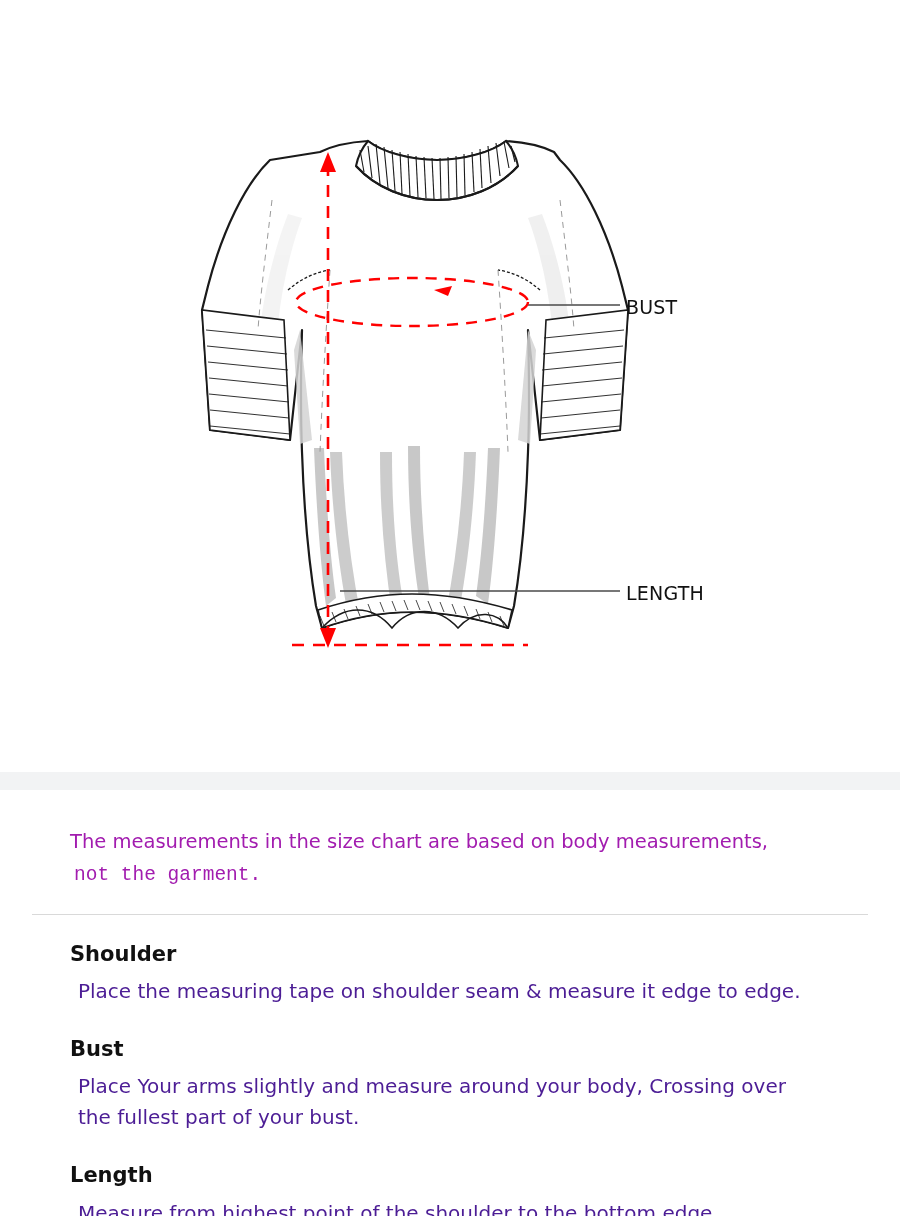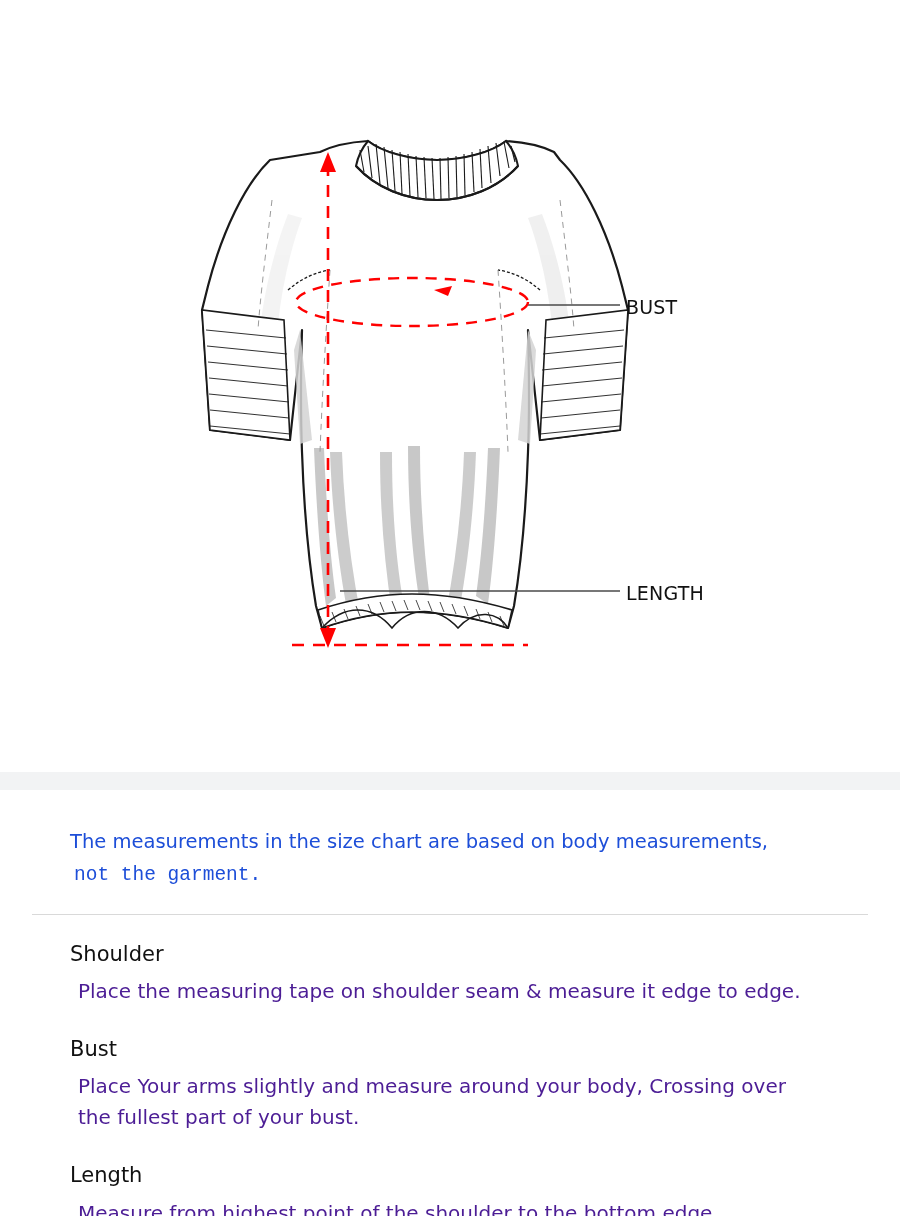--- a/index.html
+++ b/index.html
@@ -58,36 +58,36 @@
     position: relative;
     width: 900px;
     height: 426px;
     background: #ffffff;
     box-sizing: border-box;
     padding: 36px 70px 0 70px;
   }
   .intro {
     font-size: 19.5px;
     line-height: 1.68;
-    color: #1d4ed8;
+    color: #a21caf;
     max-width: 760px;
   }
   .intro .line2 { padding-left: 4px; display: block; font-family: Liberation Mono, monospace; }
 
   .divider {
     margin: 22px 0 0 -38px;
     width: 836px;
     height: 1px;
     background: #d9d9d9;
   }
 
   .section { margin-top: 26px; }
   .section-title {
     font-size: 21px;
-    font-weight: 400;
+    font-weight: 700;
     color: #111111;
     margin: 0 0 4px 0;
     line-height: 1.3;
   }
   .section-body {
     font-size: 20px;
     line-height: 1.52;
     color: #4c1d95;
     margin: 8px;
     max-width: 740px;

